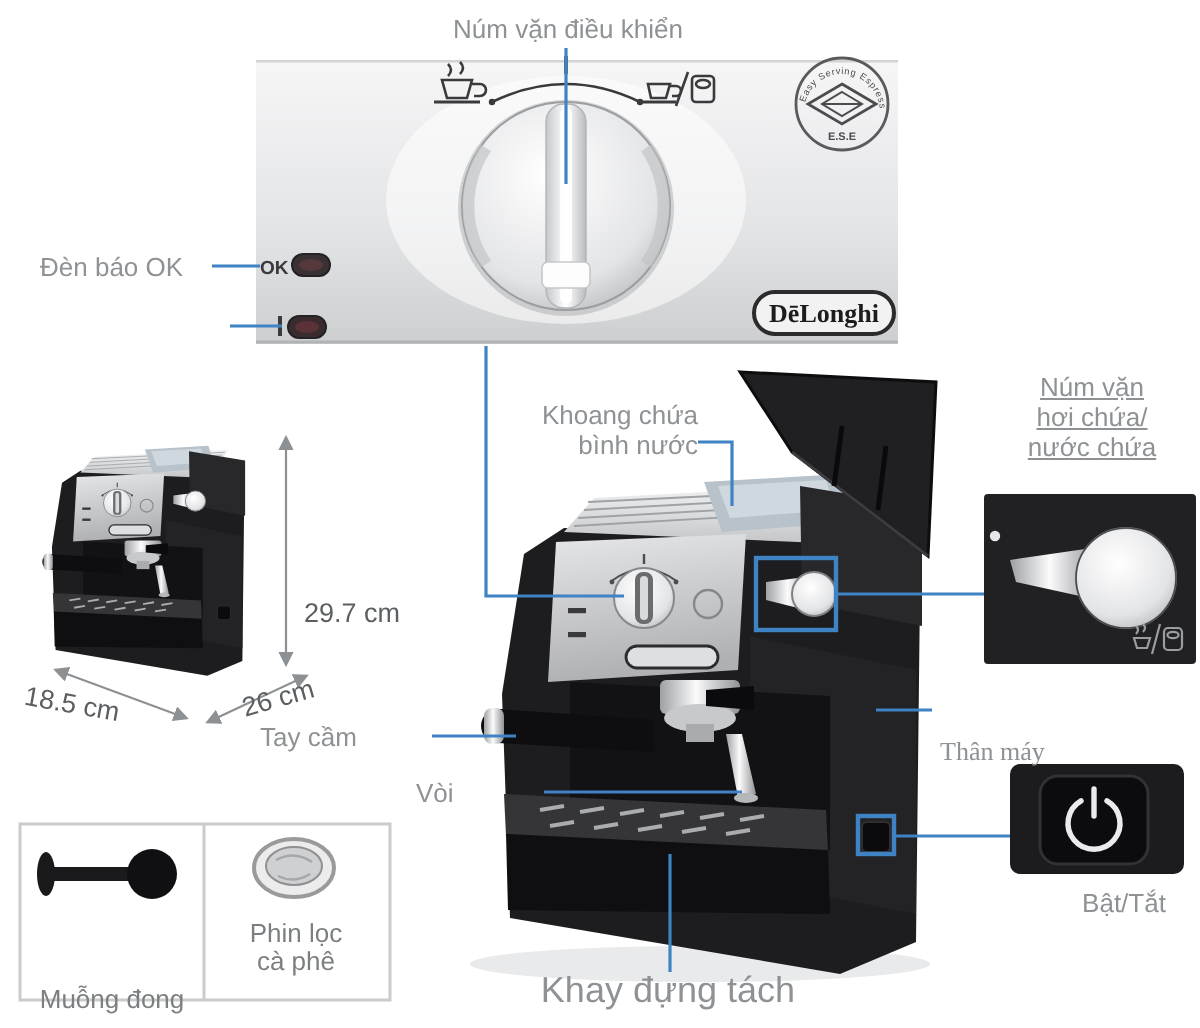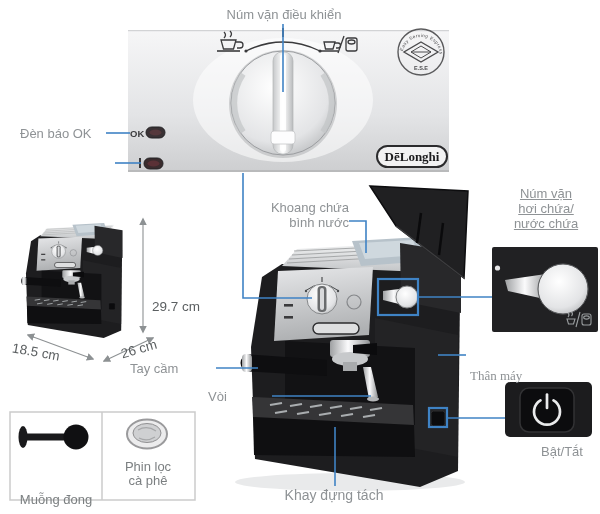--- a/index.html
+++ b/index.html
@@ -270,21 +270,21 @@
 
 <div class="lbl center" style="left:546px;top:186px;text-decoration:underline;">
   <div>Núm vặn</div>
   <div>hơi chứa/</div>
   <div>nước chứa</div>
 </div>
 
 <div class="lbl" style="left:470px;top:368px;font-family:Liberation Serif, serif;">Thân máy</div>
 <div class="lbl right" style="left:130px;top:361px;width:82px;">Tay cầm</div>
 <div class="lbl right" style="left:208px;top:389px;width:68px;">Vòi</div>
-<div class="lbl center" style="left:334px;top:488px;font-size:14px;">Khay đựng tách</div>
+<div class="lbl center" style="left:334px;top:488px;font-size:18px;">Khay đựng tách</div>
 <div class="lbl center" style="left:550px;top:444px;margin-left:12px;">Bật/Tắt</div>
 
 <div class="dim" style="left:152px;top:263px;margin-top:36px;">29.7 cm</div>
 <div class="dim" style="left:36px;top:352px;transform:translate(-50%,-50%) rotate(10deg);">18.5 cm</div>
 <div class="dim" style="left:139px;top:349px;transform:translate(-50%,-50%) rotate(-16deg);">26 cm</div>
 
 <div class="boxlbl" style="left:56px;top:469px;margin-top:24px;">Muỗng đong</div>
 <div class="boxlbl" style="left:148px;top:460px;">
   <div>Phin lọc</div>
   <div>cà phê</div>

